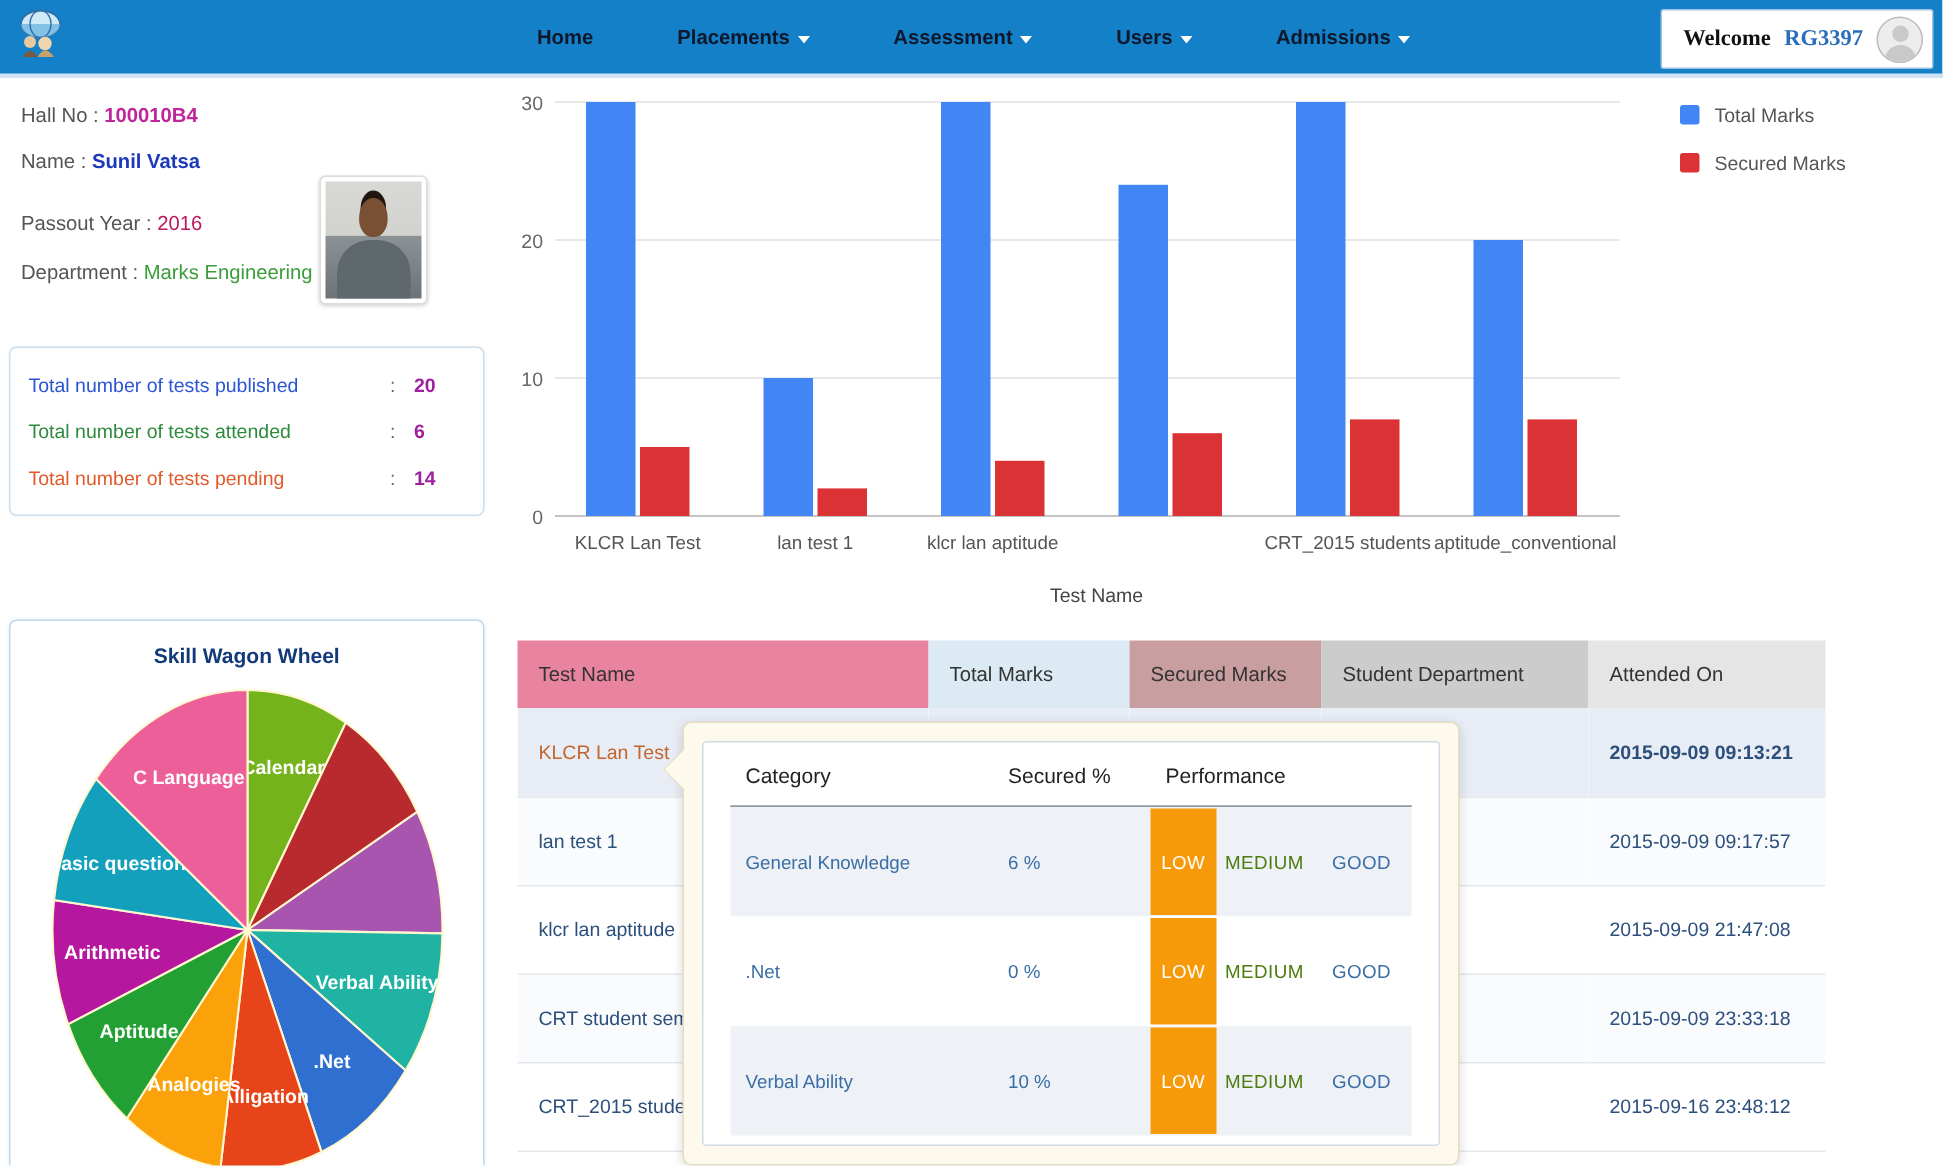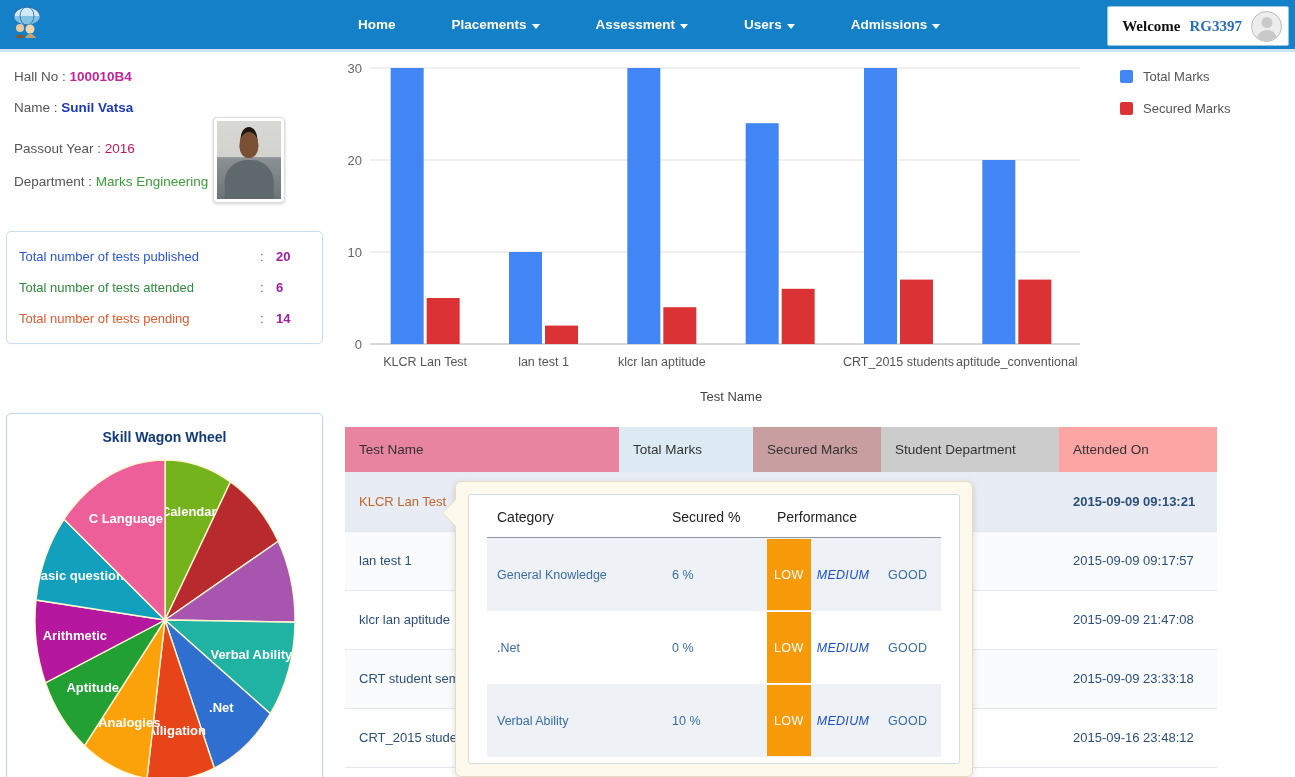--- a/index.html
+++ b/index.html
@@ -27,21 +27,21 @@
     font-style:italic; font-weight:bold;
     font-size:27px; color:#ffffff;
     letter-spacing:-0.3px;
     text-shadow:0 1px 1px rgba(0,0,0,.25);
   }
   #mainmenu {
     position:absolute; left:330px; top:0; height:49px;
     display:flex; align-items:center; gap:0;
   }
   .menu-item {
-    color:#ffffff; font-size:13.5px; font-weight:bold;
+    color:#0f172a; font-size:13.5px; font-weight:bold;
     padding:0 28px; cursor:pointer; white-space:nowrap;
     display:flex; align-items:center; gap:5px;
     height:49px;
   }
   .caret {
     width:0;height:0;border-left:4px solid transparent;border-right:4px solid transparent;
     border-top:5px solid #ffffff; display:inline-block; margin-top:3px;
   }
   #welcome-box {
     position:absolute; right:6px; top:6px;
@@ -135,21 +135,21 @@
   #data-table { border-collapse:collapse; width:872px; table-layout:fixed; }
   #data-table th {
     font-size:13.5px; font-weight:normal; color:#333; text-align:left;
     padding:13px 0 13px 14px; height:45px; vertical-align:middle;
     border:none;
   }
   .th-test { background:#e884a0; width:274px; }
   .th-total { background:#dbeaf3; width:134px; }
   .th-secured { background:#c99ea0; width:128px; }
   .th-dept { background:#cccccc; width:178px; }
-  .th-attended { background:#fca5a5; width:158px; }
+  .th-attended { background:#e5e5e5; width:158px; }
   #data-table td {
     font-size:13px; color:#2c4f7c; padding:0 0 0 14px;
     height:59px; vertical-align:middle;
     border-bottom:1px solid #e3e8ee;
     background:#ffffff;
     overflow:hidden; white-space:nowrap;
   }
   #data-table tr.alt td { background:#fafbfd; }
   #data-table tr.hovered td { background:#e8ecf4; }
   #data-table tr.hovered td.c-test { color:#c2662e; }
@@ -188,21 +188,21 @@
     padding-left:10px; background:#ffffff;
   }
   #popup-table tr.shade td { background:#eef1f6; }
   .perf-cell { padding-left:0 !important; }
   .perf-bar { display:flex; align-items:stretch; height:71px; }
   .perf-seg {
     display:flex; align-items:center; justify-content:center;
     font-size:12.5px; letter-spacing:.3px;
   }
   .perf-low { width:64px; background:#f79a09; color:#ffffff; }
-  .perf-med { width:95px; color:#1d4ed8;font-style:italic; }
+  .perf-med { width:95px; color:#4d7c0f; }
   .perf-good{ width:95px; color:#3a6ea5; }
 </style>
 </head>
 <body>
 
 <div id="topnav">
   <div id="brand">
     <span id="brand-logo">
       <svg width="34" height="34" viewBox="0 0 34 34">
         <ellipse cx="17" cy="12" rx="13" ry="9" fill="#cfe9f7" stroke="#2f6fa8" stroke-width="1.2"></ellipse>

